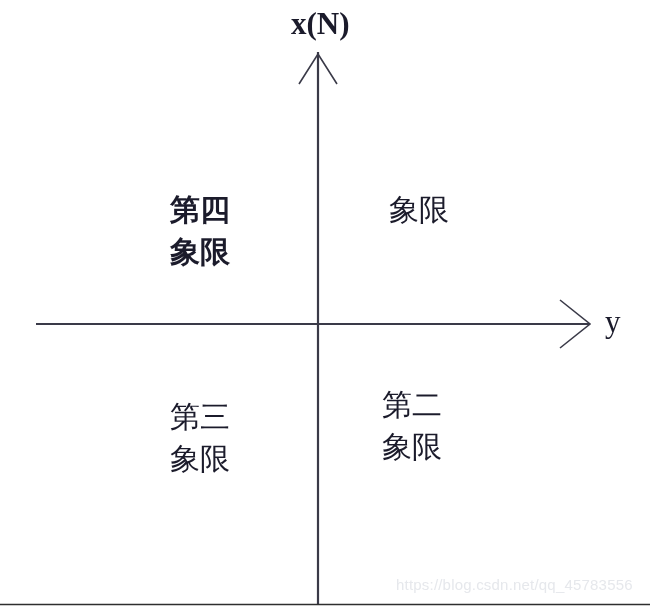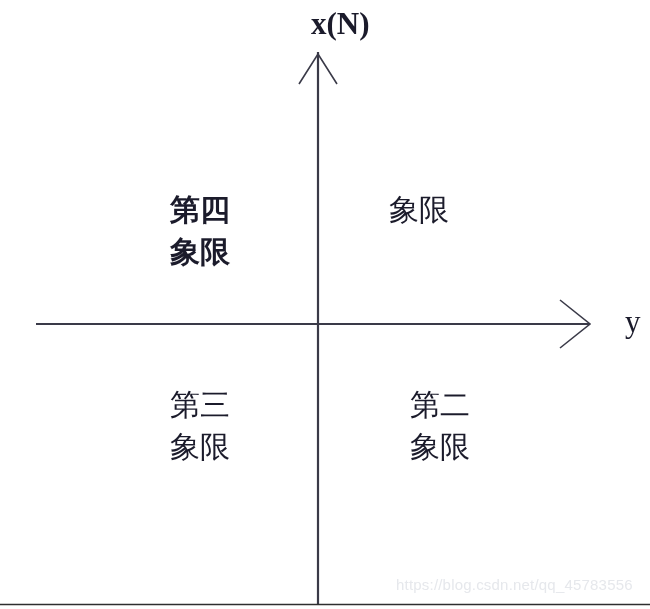--- a/index.html
+++ b/index.html
@@ -20,21 +20,20 @@
     left: 0;
     top: 0;
     width: 650px;
     height: 609px;
   }
   .axis-label {
     position: absolute;
     color: #1b1b2b;
     line-height: 1;
     white-space: nowrap;
-    margin-left: 20px;
   }
   #label-x-axis {
     left: 291px;
     top: 8px;
     font-size: 31px;
     font-weight: bold;
     letter-spacing: 0px;
   }
   #label-y-axis {
     left: 605px;
@@ -50,36 +49,35 @@
     white-space: nowrap;
   }
   .quadrant-label .q-line {
     display: block;
   }
   .q-centered .q-line {
     text-align: center;
   }
   .q-left .q-line {
     text-align: left;
-    margin-left: 28px;
   }
   #quadrant-four {
     left: 163px;
     top: 189px;
     width: 74px;
     font-weight: bold;
   }
   #quadrant-one {
     left: 382px;
     top: 189px;
     width: 74px;
   }
   #quadrant-three {
     left: 163px;
-    top: 384px;
+    top: 396px;
     width: 74px;
   }
   #quadrant-two {
     left: 382px;
     top: 384px;
     width: 74px;
   }
   #watermark {
     position: absolute;
     left: 396px;

